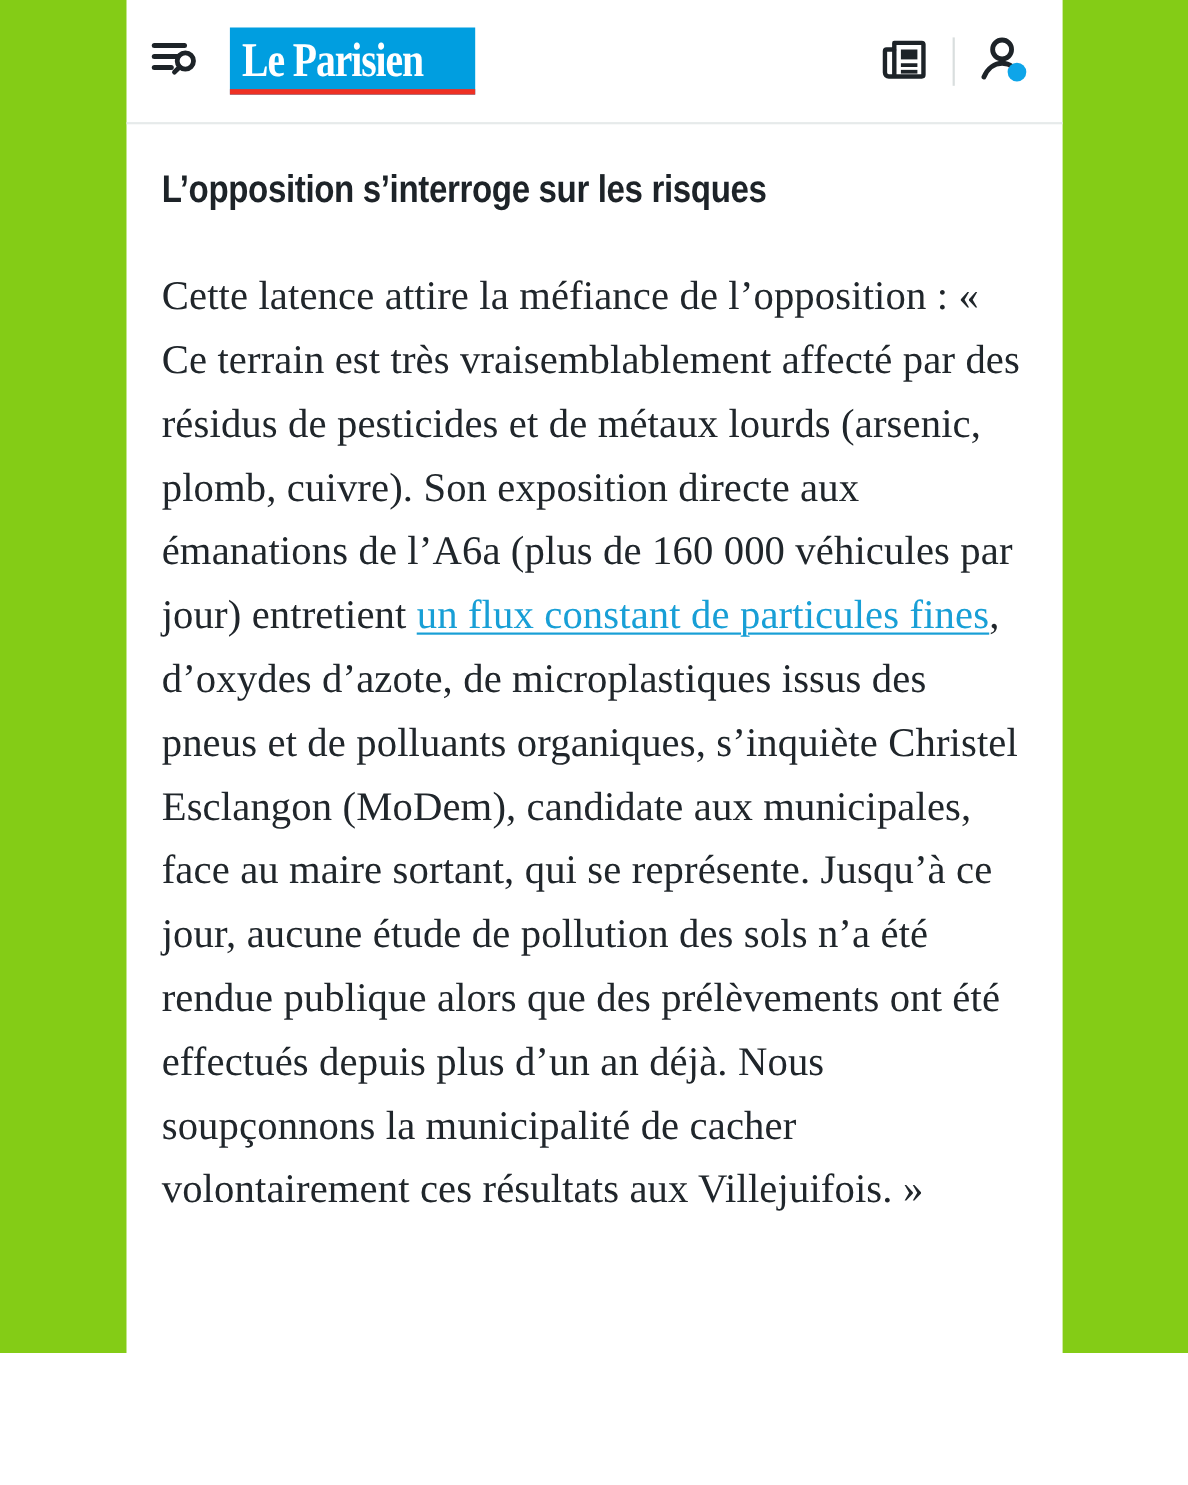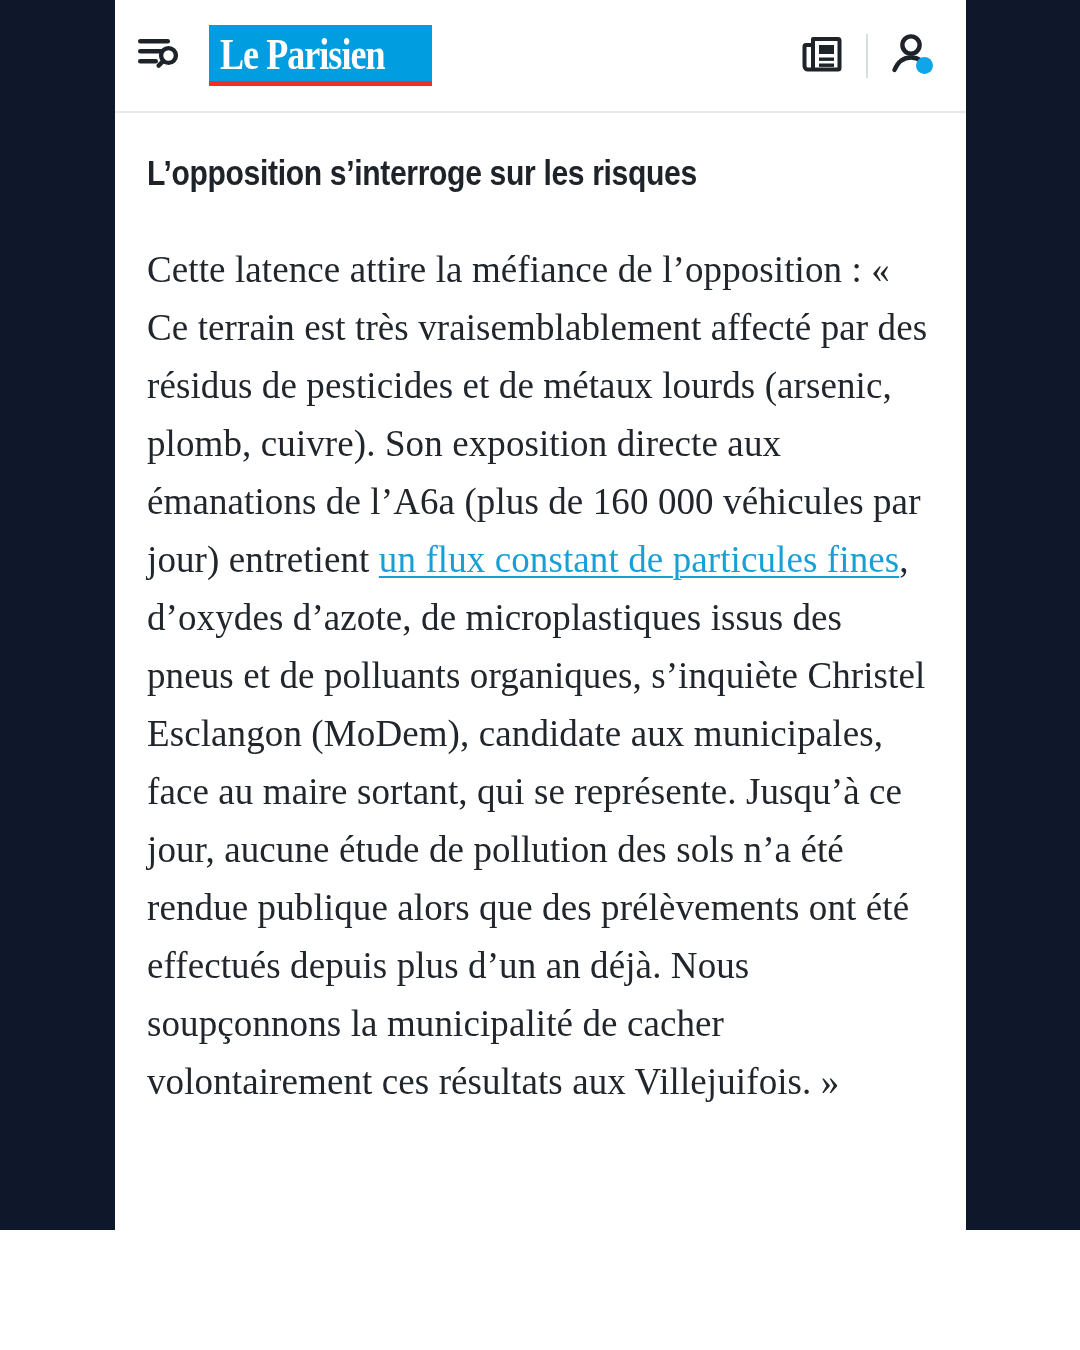--- a/index.html
+++ b/index.html
@@ -14,21 +14,21 @@
     overflow: hidden;
     font-family: "Liberation Serif", "DejaVu Serif", serif;
     -webkit-font-smoothing: antialiased;
   }
 
   
   .page {
     position: relative;
     width: 1080px;
     height: 1230px;
-    background: #0f172a;
+    background: #84cc16;
   }
 
   
   .viewport {
     position: absolute;
     left: 115px;
     top: 0;
     width: 851px;
     height: 1350px;
     background: #ffffff;

